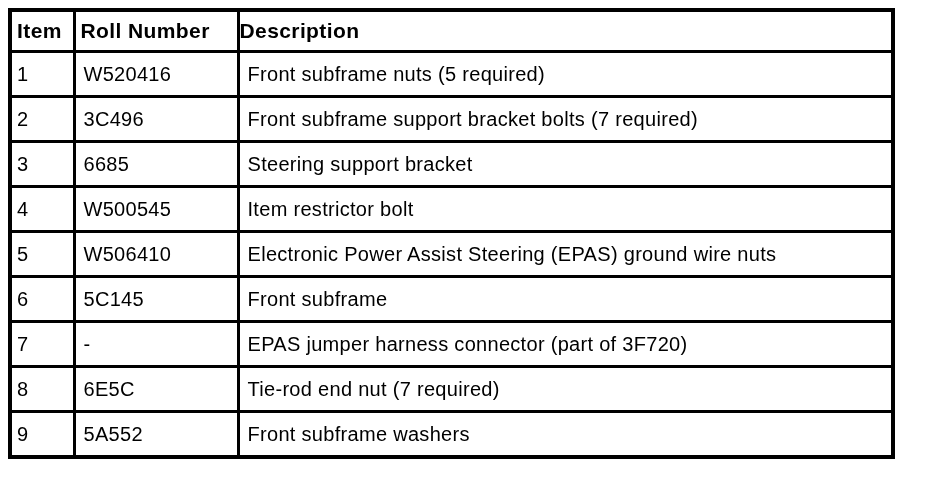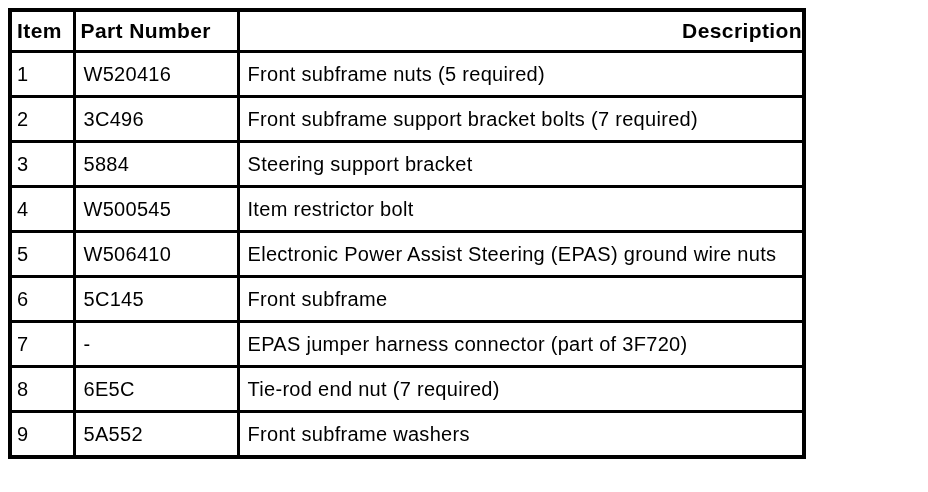--- a/index.html
+++ b/index.html
@@ -12,21 +12,21 @@
     height: 492px;
     position: relative;
     font-family: "Liberation Sans", sans-serif;
     color: #000000;
     overflow: hidden;
   }
   .parts-table {
     position: absolute;
     left: 8px;
     top: 8px;
-    width: 798px;
+    width: 887px;
     border-collapse: collapse;
     table-layout: fixed;
     border: 4px solid #000000;
   }
   .parts-table th,
   .parts-table td {
     border: 3px solid #000000;
     background: #ffffff;
     vertical-align: middle;
     white-space: nowrap;
@@ -38,21 +38,21 @@
 
   .parts-table th {
     height: 38px;
     font-size: 21px;
     font-weight: bold;
     letter-spacing: 0.4px;
     text-align: left;
     padding: 0 4px 0 5px;
   }
   .parts-table th.desc-header {
-    text-align: right;
+    text-align: left;
     padding: 0;
   }
   .parts-table td {
     height: 42px;
     font-size: 20px;
     font-weight: normal;
     letter-spacing: 0.3px;
     text-align: left;
     padding: 0 4px 0 8px;
   }
@@ -65,38 +65,38 @@
 
 <table class="parts-table">
   <colgroup>
     <col class="col-item">
     <col class="col-part">
     <col class="col-desc">
   </colgroup>
   <thead>
     <tr>
       <th>Item</th>
-      <th>Part Number</th>
+      <th>Roll Number</th>
       <th class="desc-header">Description</th>
     </tr>
   </thead>
   <tbody>
     <tr>
       <td class="item-cell">1</td>
       <td>W520416</td>
       <td>Front subframe nuts (5 required)</td>
     </tr>
     <tr>
       <td class="item-cell">2</td>
       <td>3C496</td>
       <td>Front subframe support bracket bolts (7 required)</td>
     </tr>
     <tr>
       <td class="item-cell">3</td>
-      <td>5884</td>
+      <td>6685</td>
       <td>Steering support bracket</td>
     </tr>
     <tr>
       <td class="item-cell">4</td>
       <td>W500545</td>
       <td>Item restrictor bolt</td>
     </tr>
     <tr>
       <td class="item-cell">5</td>
       <td>W506410</td>

